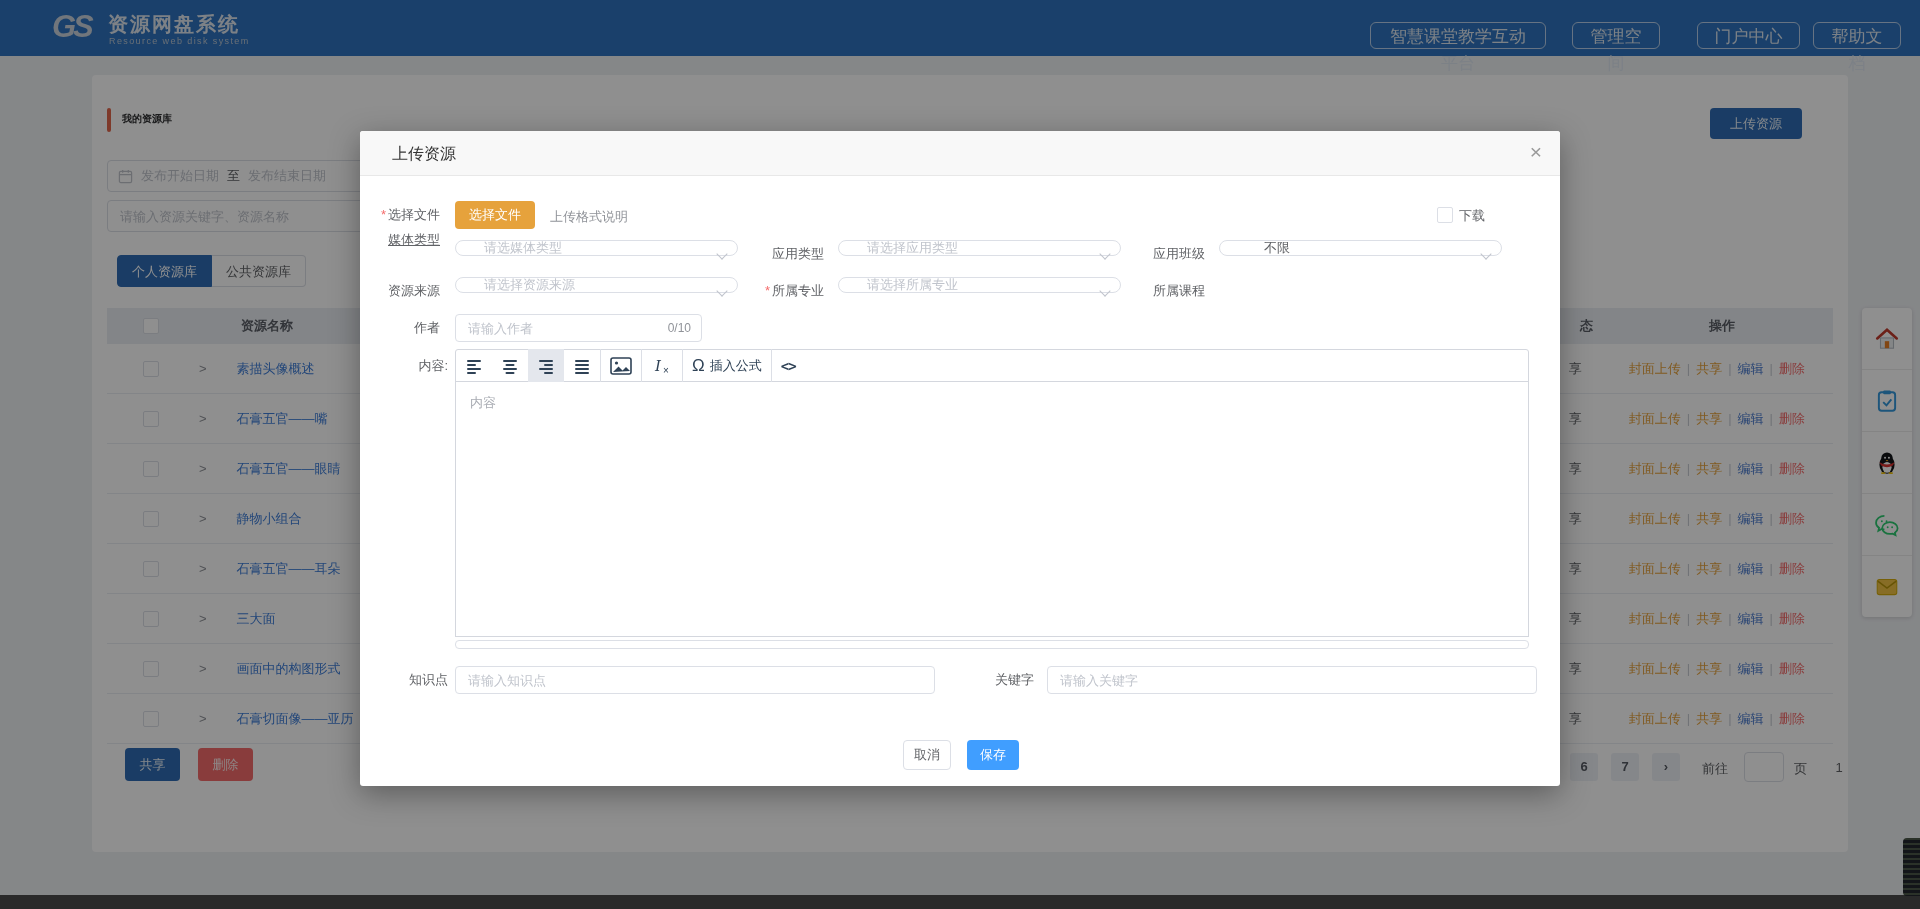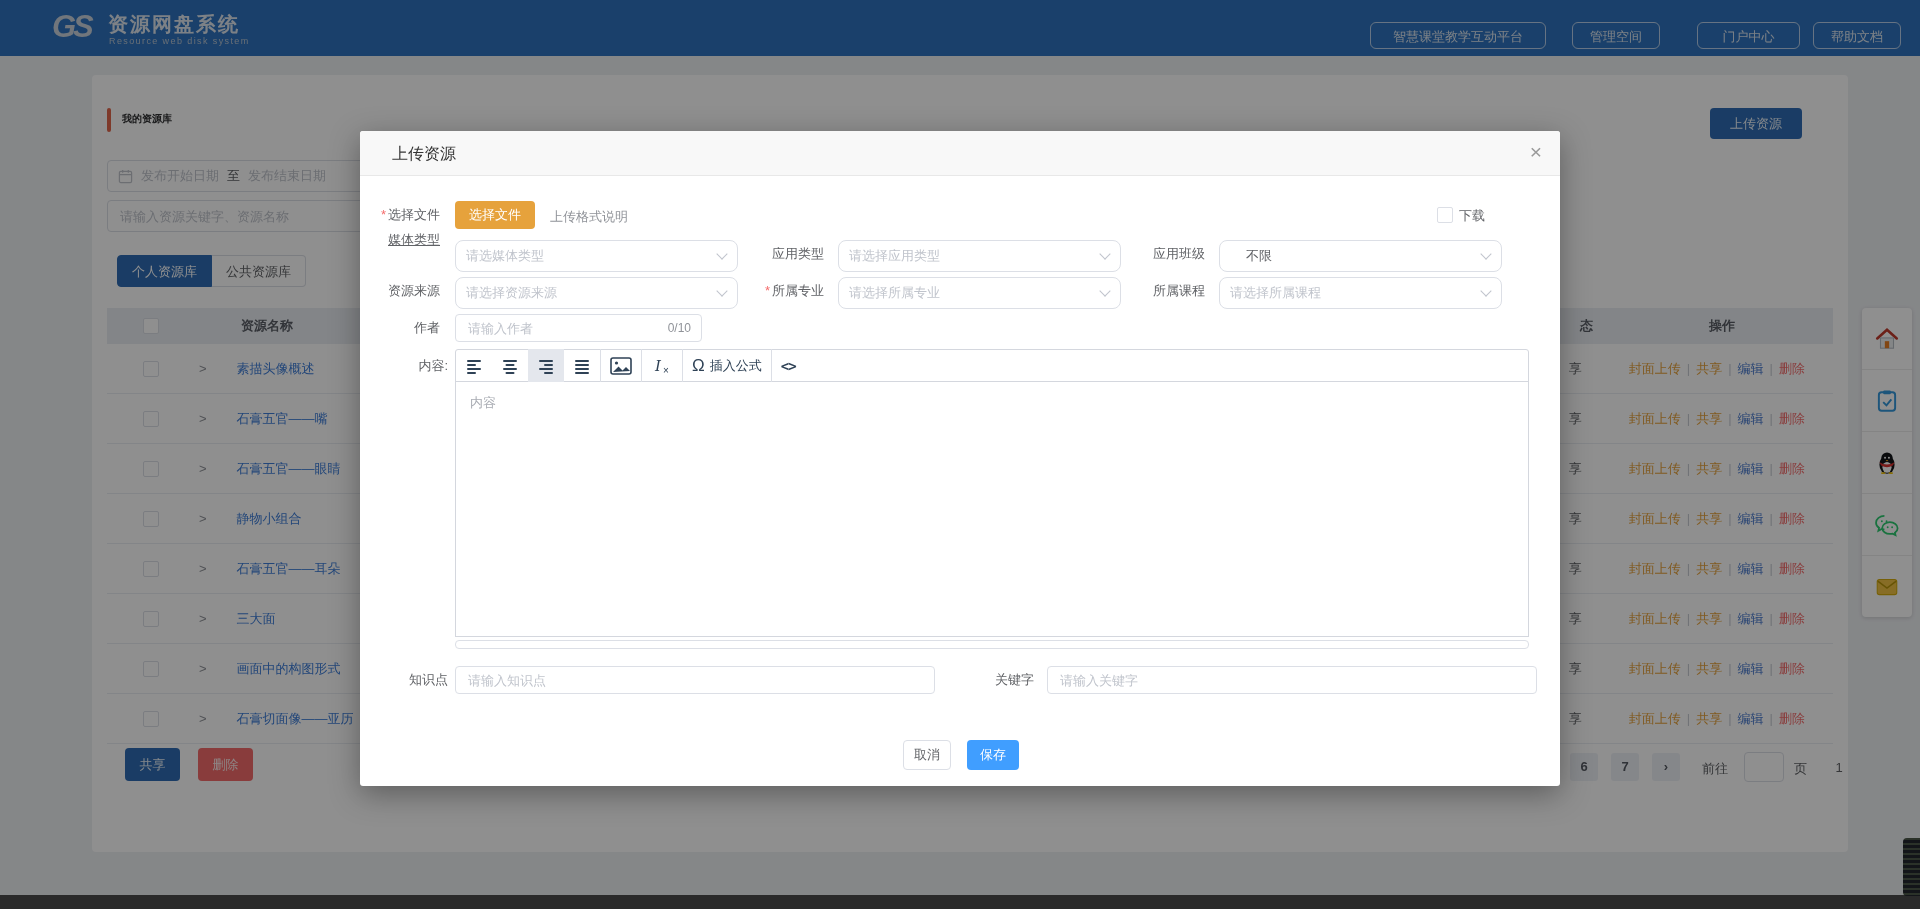--- a/index.html
+++ b/index.html
@@ -6,21 +6,21 @@
   .stage{position:relative;width:1920px;height:909px;overflow:hidden;
          font-family:"Liberation Sans","DejaVu Sans",sans-serif;background:#eef0f3;font-size:13px;color:#606266;}
   .abs{position:absolute;}
   
   .top-header{position:absolute;left:0;top:0;width:1920px;height:56px;background:#2f73bf;}
   .logo-mark{position:absolute;left:52px;top:9px;font-size:31px;font-weight:bold;font-style:italic;
              color:#c9d3dd;letter-spacing:-3px;}
   .logo-title{position:absolute;left:108px;top:11px;font-size:20px;font-weight:bold;color:#dfe7ef;letter-spacing:2px;}
   .logo-sub{position:absolute;left:109px;top:36px;font-size:9px;color:#b9c5d2;letter-spacing:1.4px;}
   .hnav{position:absolute;top:22px;height:27px;line-height:27px;padding:0 14px;border:1px solid rgba(255,255,255,.65);
-        border-radius:6px;color:#dde6ef;font-size:13px;box-sizing:border-box;cursor:pointer;}
+        border-radius:6px;color:#dde6ef;font-size:17px;box-sizing:border-box;cursor:pointer;}
   
   .card{position:absolute;left:92px;top:75px;width:1756px;height:777px;background:#fff;border-radius:4px;}
   .sec-bar{position:absolute;left:15px;top:33px;width:4px;height:24px;background:#e0664b;border-radius:2px;}
   .sec-title{position:absolute;left:30px;top:37px;font-size:10px;font-weight:bold;color:#303133;}
   .f-input{position:absolute;height:32px;border:1px solid #dcdfe6;border-radius:4px;background:#fff;
            box-sizing:border-box;display:flex;align-items:center;gap:8px;padding:0 10px;color:#c0c4cc;}
   .f-input input{border:none;outline:none;flex:1;font-size:13px;color:#606266;background:transparent;font-family:inherit;}
   input::placeholder{color:#c0c4cc;}
   .tab{display:inline-block;height:32px;line-height:32px;padding:0 14px;font-size:13px;box-sizing:border-box;cursor:pointer;}
   .tab.active{background:#2f6cb4;color:#fff;border:1px solid #2f6cb4;border-radius:4px 0 0 4px;}
@@ -54,22 +54,22 @@
   
   .overlay{position:absolute;inset:0;background:rgba(0,0,0,.44);z-index:5;}
   .modal{position:absolute;left:360px;top:131px;width:1200px;height:655px;background:#fff;border-radius:3px;
          box-shadow:0 8px 30px rgba(0,0,0,.35);z-index:10;}
   .m-head{position:absolute;left:0;top:0;width:100%;height:45px;background:#f8f8f8;border-bottom:1px solid #e8e8e8;
           box-sizing:border-box;border-radius:3px 3px 0 0;}
   .m-title{position:absolute;left:32px;top:13px;font-size:16px;color:#333;}
   .m-close{position:absolute;right:18px;top:9px;font-size:21px;color:#999;cursor:pointer;}
   .flabel{position:absolute;text-align:right;color:#606266;line-height:28px;}
   .star{color:#f56c6c;margin-right:2px;}
-  .sel{position:absolute;width:283px;height:32px;border:1px solid #dcdfe6;border-radius:8px;background:#fff;
-       box-sizing:border-box;display:flex;align-items:center;padding:0 26px 0 10px;cursor:pointer;}
+  .sel{position:absolute;width:283px;height:16px;border:1px solid #dcdfe6;border-radius:8px;background:#fff;
+       box-sizing:border-box;display:flex;align-items:center;padding:0 26px 0 28px;cursor:pointer;}
   .sel .ph{color:#c0c4cc;} .sel .val{color:#606266;margin-left:16px;}
   .sel-arrow{position:absolute;right:11px;top:9px;width:7px;height:7px;border-right:1.5px solid #c0c4cc;
              border-bottom:1.5px solid #c0c4cc;transform:rotate(45deg);}
   .m-input{position:absolute;height:28px;border:1px solid #dcdfe6;border-radius:4px;background:#fff;
            box-sizing:border-box;display:flex;align-items:center;padding:0 10px;}
   .m-input input{border:none;outline:none;flex:1;font-size:13px;color:#606266;background:transparent;font-family:inherit;}
   .counter{color:#909399;font-size:12px;}
   .toolbar{position:absolute;left:95px;top:218px;width:1074px;height:33px;border:1px solid #d4d7de;border-radius:3px 3px 0 0;
            box-sizing:border-box;display:flex;align-items:center;background:#fff;}
   .tb-btn{height:33px;display:flex;align-items:center;justify-content:center;padding:0 9px;cursor:pointer;color:#2f4256;}
@@ -320,24 +320,20 @@
         <span class="sel-arrow"></span>
     </div>
     <div class="flabel" style="left:384px;top:146px;width:80px;">
       <span class="star">*</span><span>所属专业</span>
     </div>
     <div class="sel" style="left:478px;top:146px;">
       <span class="ph">请选择所属专业</span>
         <span class="sel-arrow"></span>
     </div>
     <div class="flabel" style="left:775px;top:146px;width:70px;">所属课程</div>
-    <div class="sel" style="left:859px;top:146px;">
-      <span class="ph">请选择所属课程</span>
-        <span class="sel-arrow"></span>
-    </div>
 
     <div class="flabel" style="left:10px;top:183px;width:70px;">作者</div>
     <div class="m-input" style="left:95px;top:183px;width:247px;align-items:center;">
       <input placeholder="请输入作者" style="">
       <span class="counter">0/10</span>
     </div>
 
     <div class="flabel" style="left:18px;top:221px;width:70px;">内容:</div>
     <div class="toolbar">
       <div class="tb-btn">

